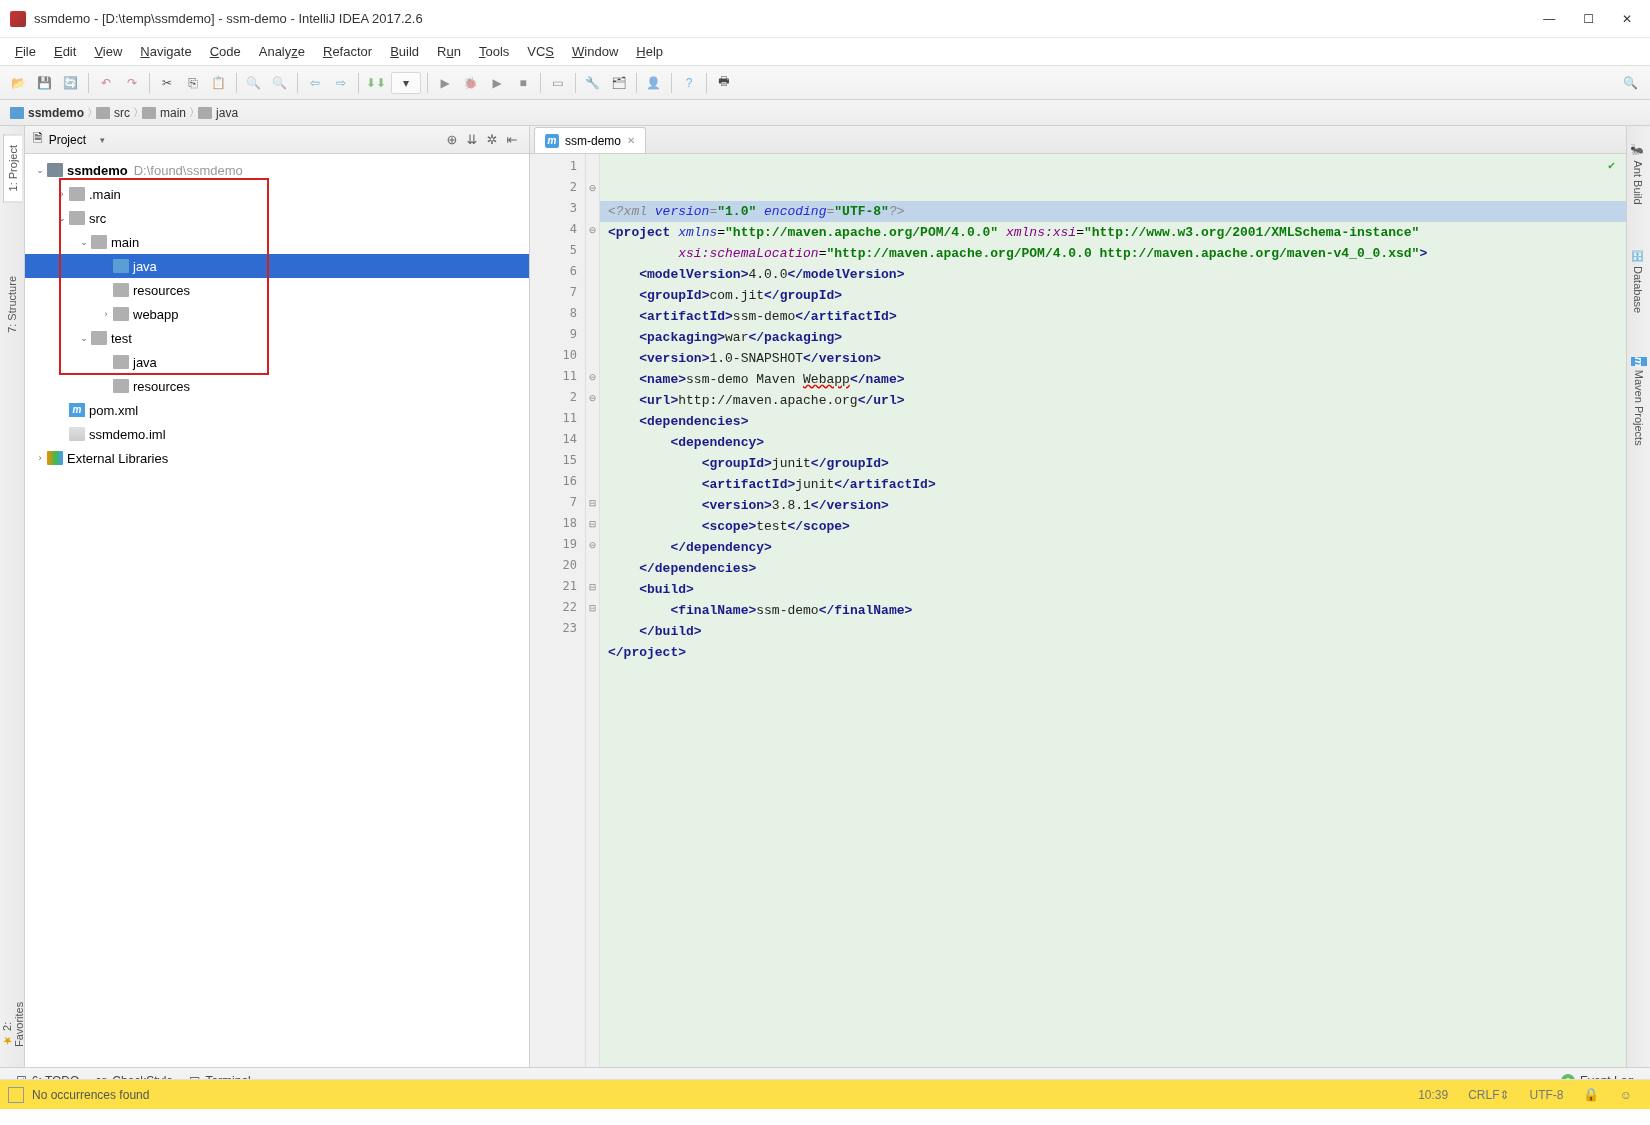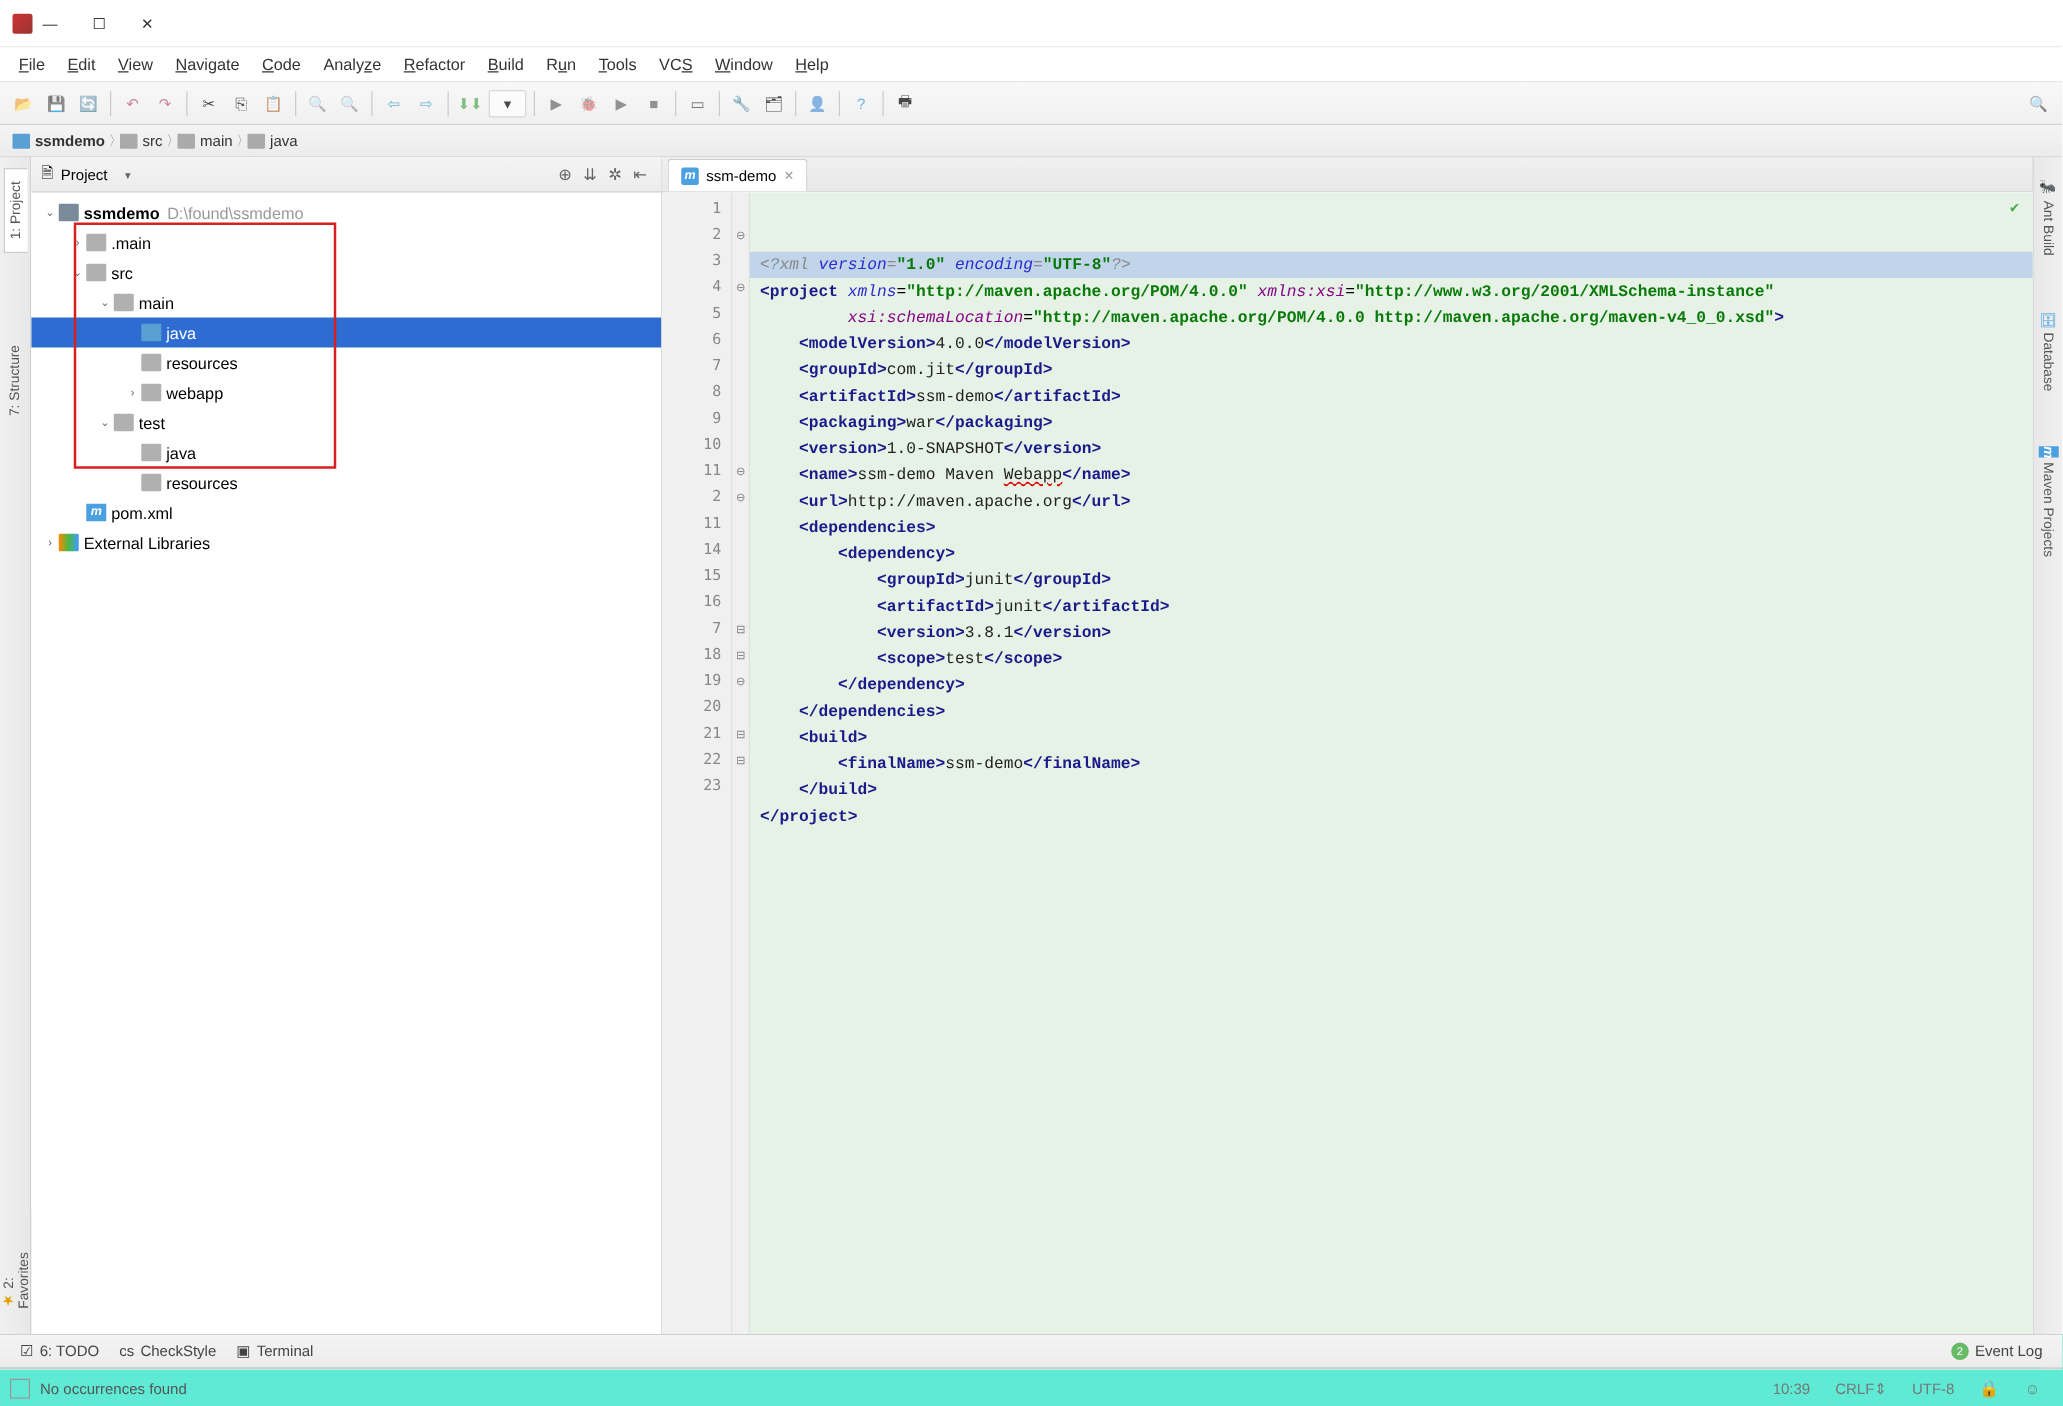--- a/index.html
+++ b/index.html
@@ -63,39 +63,40 @@
 .hscroll .thumb { position:absolute; left:0; width:85%; height:100%; background:rgba(0,0,0,0.15); border-radius:6px; }
 .right-gutter { width:24px; background:linear-gradient(90deg,#e8e8e8,#f0f0f0); border-left:1px solid #d0d0d0; display:flex; flex-direction:column; align-items:center; padding-top:8px; }
 .right-gutter .tab-v { writing-mode:vertical-rl; font-size:11px; color:#555; padding:10px 3px; cursor:pointer; margin-bottom:4px; }
 .check-mark { position:absolute; top:4px; right:4px; width:14px; height:14px; font-size:12px; color:#4a4; }
 .bottom-toolbar { position:absolute; bottom:30px; left:0; right:0; height:28px; background:linear-gradient(#f4f4f4,#ececec); border-top:1px solid #d0d0d0; border-bottom:1px solid #d0d0d0; display:flex; align-items:center; padding:0 8px; font-size:12px; }
 .bottom-toolbar .tool-btn { display:flex; align-items:center; gap:5px; padding:3px 8px; cursor:pointer; color:#444; }
 .bottom-toolbar .spacer { flex:1; }
 .bottom-toolbar .badge { width:14px; height:14px; background:#6b6; color:#fff; border-radius:50%; font-size:9px; display:flex; align-items:center; justify-content:center; }
 .fav-gutter { width:25px; position:absolute; left:0; bottom:58px; height:100px; background:linear-gradient(90deg,#f0f0f0,#e8e8e8); border-right:1px solid #d0d0d0; display:flex; flex-direction:column; align-items:center; justify-content:flex-end; padding-bottom:10px; }
 .fav-gutter .tab-v { writing-mode:vertical-rl; transform:rotate(180deg); font-size:11px; color:#555; padding:10px 3px; cursor:pointer; }
-.statusbar { position:absolute; bottom:0; left:0; right:0; height:30px; background:#5eead4; border-top:1px solid #e0e0e0; display:flex; align-items:center; padding:0 8px; font-size:12px; color:#555; }
+.statusbar { position:absolute; bottom:16px; left:0; right:0; height:30px; background:#fde047; border-top:1px solid #e0e0e0; display:flex; align-items:center; padding:0 8px; font-size:12px; color:#555; }
 .statusbar .sb-icon { width:16px; height:16px; border:1px solid #999; margin-right:8px; }
 .statusbar .spacer { flex:1; }
 .statusbar .sb-item { padding:0 10px; color:#777; }
 .statusbar .lock { font-size:13px; }
 
 .c-comment { color:#888; font-style:italic; }
 .c-tag { color:#1a1a8a; font-weight:bold; }
 .c-attr { color:#2a2ad0; font-style:italic; }
 .c-ns { color:#880088; font-style:italic; }
 .c-str { color:#097a09; font-weight:bold; }
 .c-text { color:#222; }
 .c-err { text-decoration:underline wavy #d00; }
 </style>
 </head>
 <body>
 
 <div class="titlebar">
   <div class="app-icon"></div>
+  <div class="title">ssmdemo - [D:\temp\ssmdemo] - ssm-demo - IntelliJ IDEA 2017.2.6</div>
   <div class="win-controls">
     <span class="win-btn">—</span>
     <span class="win-btn">☐</span>
     <span class="win-btn">✕</span>
   </div>
 </div>
 
 <div class="menubar">
   <span class="menu-item"><u>F</u>ile</span>
   <span class="menu-item"><u>E</u>dit</span>
@@ -240,20 +241,25 @@
         </div>
         <div class="tree-node" style="padding-left: 74px;">
           <span class="arrow"></span>
           <span class="icon folder-grey"></span>
           <span class="label">resources</span>
         </div>
         <div class="tree-node" style="padding-left: 30px;">
           <span class="arrow"></span>
           <span class="icon" style="background:#4aa0e0;color:#fff;font-style:italic;font-weight:bold;font-size:10px;text-align:center;line-height:14px">m</span>
           <span class="label">pom.xml</span>
+        </div>
+        <div class="tree-node" style="padding-left: 30px;">
+          <span class="arrow"></span>
+          <span class="icon file-xml"></span>
+          <span class="label">ssmdemo.iml</span>
         </div>
         <div class="tree-node" style="padding-left: 8px;">
           <span class="arrow">›</span>
           <span class="icon lib-icon"></span>
           <span class="label">External Libraries</span>
         </div>
       </div>
   </div>
 
   <div class="editor-area">

